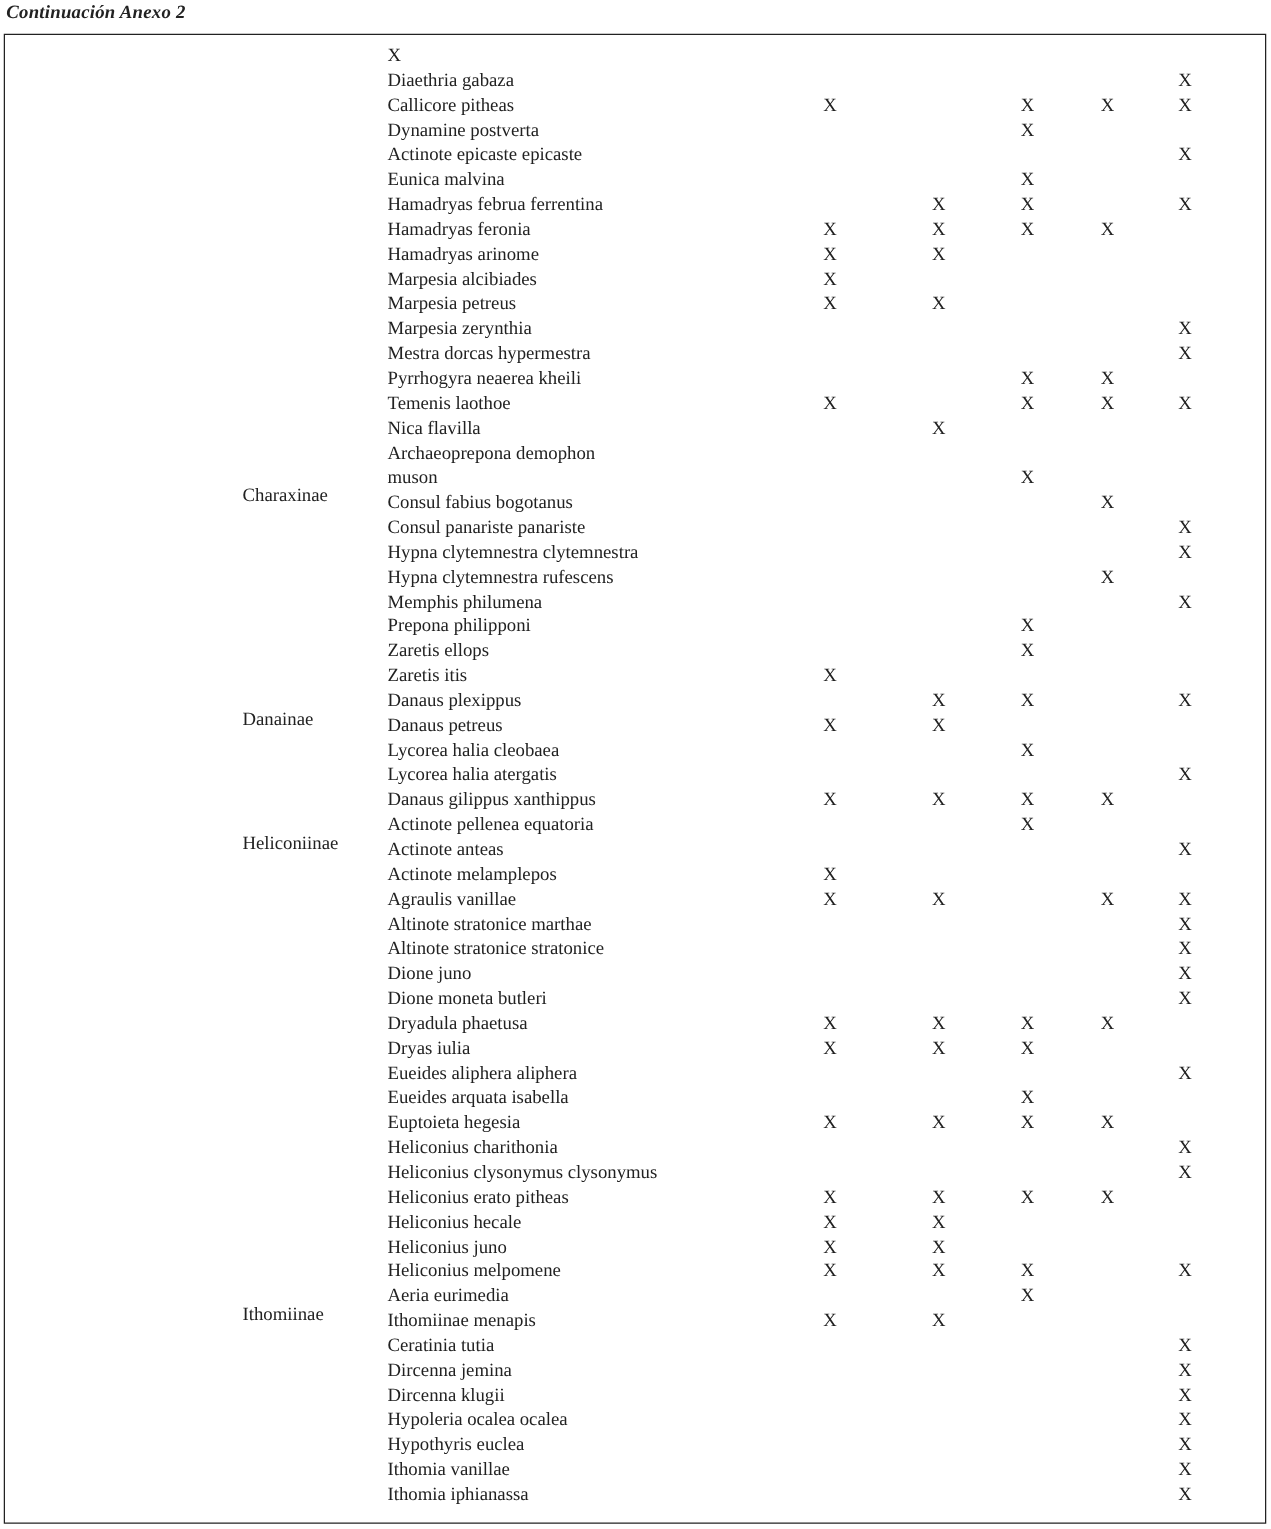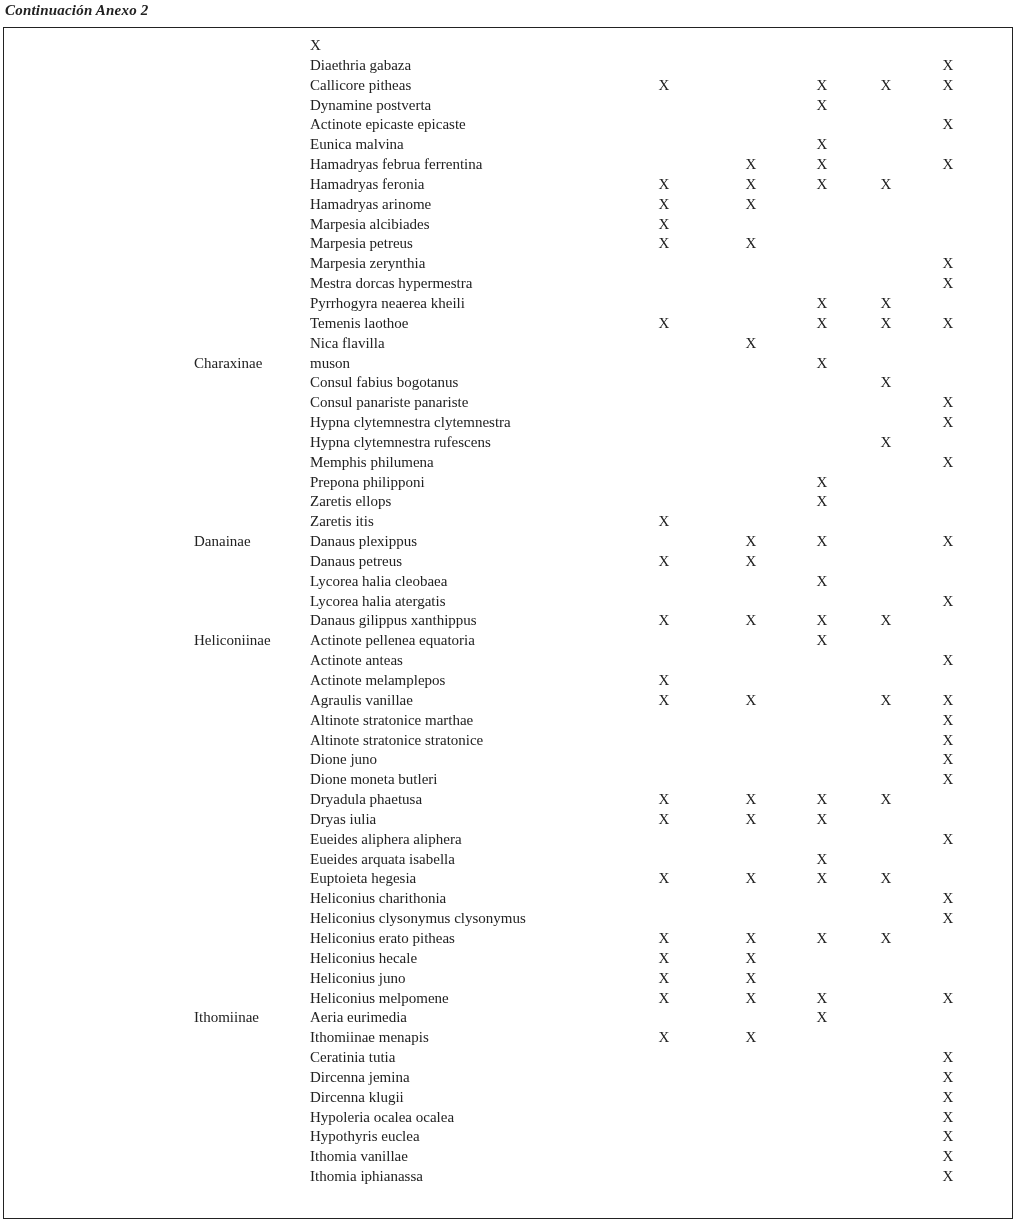--- a/index.html
+++ b/index.html
@@ -3,21 +3,21 @@
 <meta charset="utf-8">
 <style>
   html, body { margin: 0; padding: 0; background: #ffffff; }
   body { width: 1017px; height: 1223px; position: relative; overflow: hidden;
          font-family: "Liberation Serif", "DejaVu Serif", serif; color: #222222; }
   .caption { position: absolute; left: 5px; top: 2px; font-size: 15px; font-weight: bold; letter-spacing: 0.2px; font-style: italic; }
   .frame { position: absolute; left: 3px; top: 27px; width: 1010px; height: 1192px;
            border: 1.5px solid #222222; box-sizing: border-box; }
   .rows { position: absolute; left: 0; top: 36px; width: 1017px; }
   .row { position: relative; height: 19.85px; font-size: 15px; line-height: 19.85px; }
-  .sub { position: absolute; left: 194px; top: 0; white-space: nowrap; }
+  .sub { position: absolute; left: 194px; top: 15px; white-space: nowrap; }
   .sp { position: absolute; left: 310px; top: 0; white-space: nowrap; }
   .sp.plain { font-style: normal; }
   .mk { position: absolute; top: 0; width: 20px; text-align: center; margin-left: -10px; }
   .c0 { left: 664px; } .c1 { left: 751px; } .c2 { left: 822px; } .c3 { left: 886px; } .c4 { left: 948px; }
 </style>
 </head>
 <body>
 
 <div class="caption">Continuación Anexo 2</div>
 <div class="frame"></div>
@@ -109,20 +109,24 @@
       <span class="mk c2">X</span>
       <span class="mk c3">X</span>
       <span class="mk c4">X</span>
     </div>
     <div class="row">
       <span class="sub"></span>
       <span class="sp">Nica flavilla</span>
       <span class="mk c1">X</span>
     </div>
     <div class="row">
+      <span class="sub"></span>
+      <span class="sp">Archaeoprepona demophon</span>
+    </div>
+    <div class="row">
       <span class="sub">Charaxinae</span>
       <span class="sp"> muson</span>
       <span class="mk c2">X</span>
     </div>
     <div class="row">
       <span class="sub"></span>
       <span class="sp">Consul fabius bogotanus</span>
       <span class="mk c3">X</span>
     </div>
     <div class="row">

